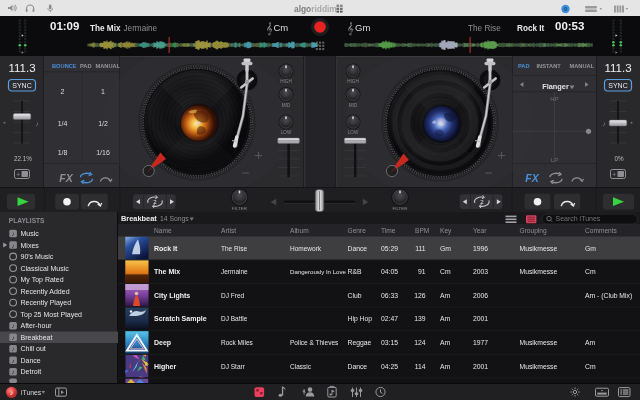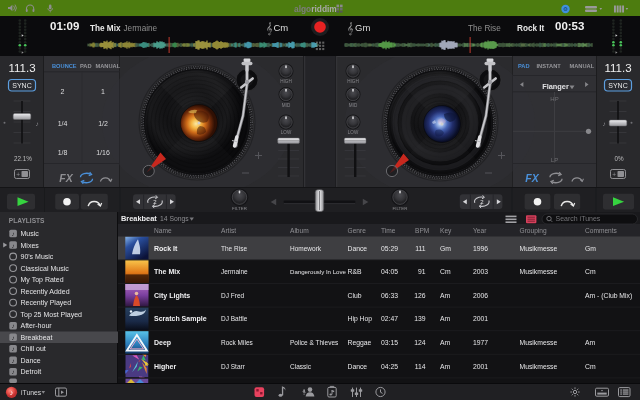--- a/index.html
+++ b/index.html
@@ -1,20 +1,20 @@
 <!DOCTYPE html>
 <html><head>
 <meta charset="utf-8">
 <style>
 *{margin:0;padding:0;box-sizing:border-box;}
 html,body{width:640px;height:400px;overflow:hidden;background:#1a1a1a;}
 body{font-family:"Liberation Sans",sans-serif;position:relative;}
 .abs{position:absolute;}
 
-#menubar{left:0;top:0;width:640px;height:16px;background:#4d7c0f;}
+#menubar{left:0;top:0;width:640px;height:16px;background:#e5e5e5;}
 
 #transport{left:0;top:16px;width:640px;height:40px;background:#0b0b0d;padding-left:35px;}
 
 #deck{left:0;top:56px;width:556px;height:131px;z-index:5;}
 #bpmL{left:0;top:56px;width:44px;height:131px;background:#29292c;border-right:1px solid #1c1c1e;}
 #looper{left:44px;top:56px;width:76px;height:131px;background:#303034;border-right:1px solid #202022;}
 #fxpanel{left:512px;top:56px;width:84px;height:131px;background:#303034;border-left:1px solid #202022;}
 #bpmR{left:596px;top:56px;width:44px;height:131px;background:#29292c;border-left:1px solid #1c1c1e;}
 #strip{left:0;top:187px;width:640px;height:25px;background:#1f1f22;border-top:1px solid #141416;}
 

